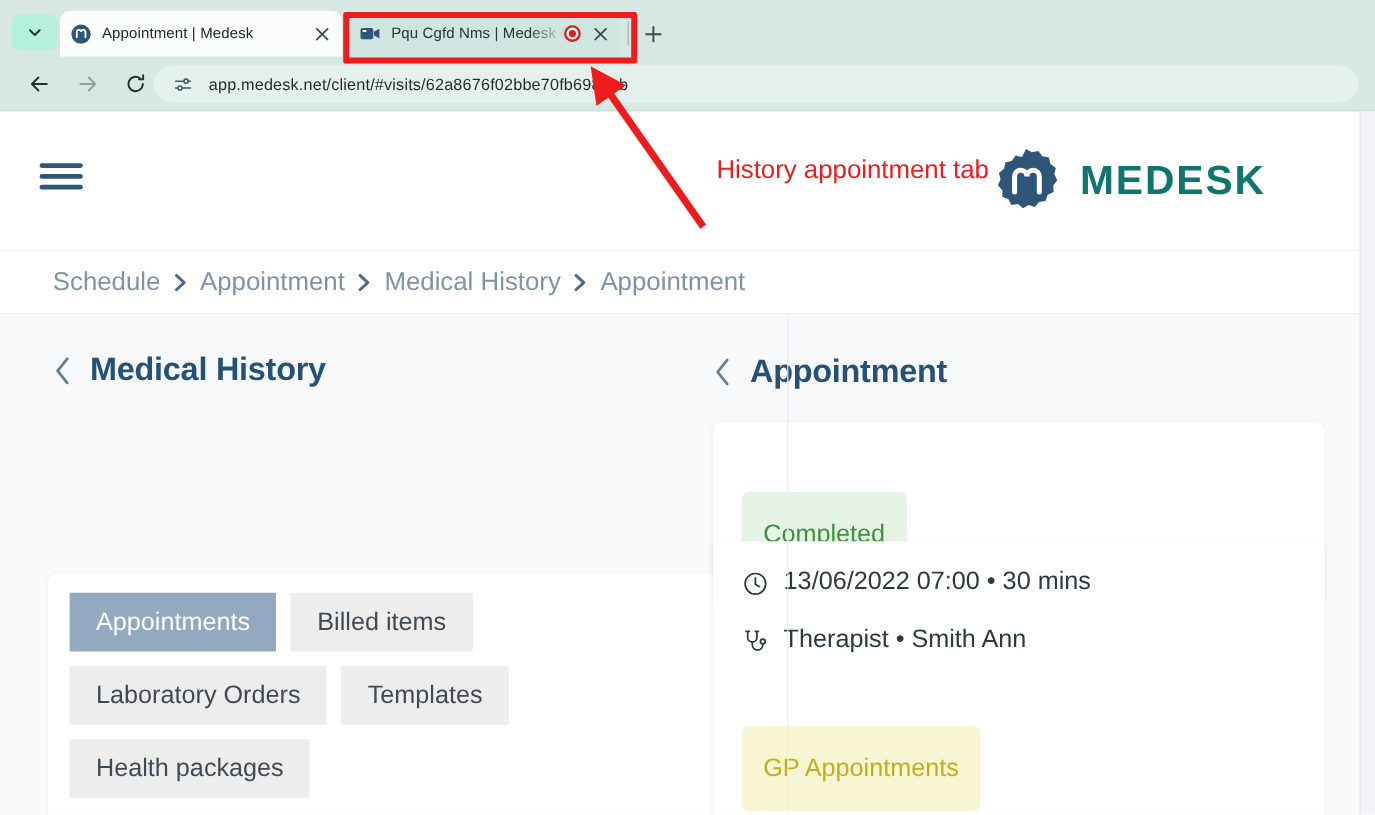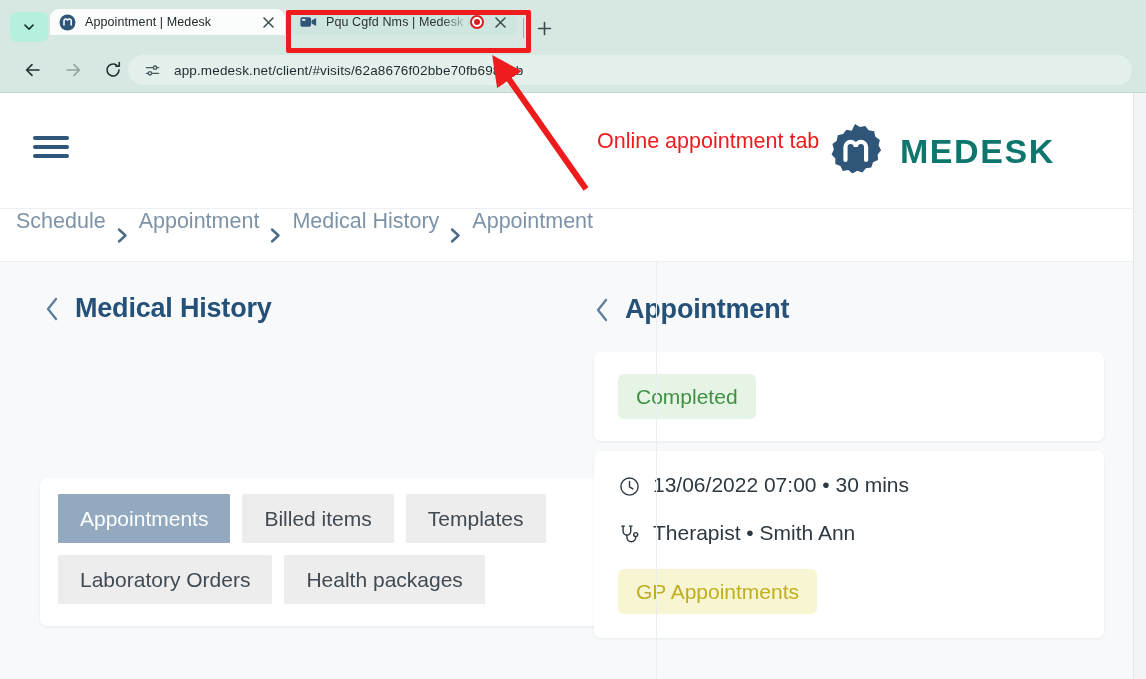--- a/index.html
+++ b/index.html
@@ -47,21 +47,21 @@
     display: flex;
     align-items: center;
     justify-content: center;
     cursor: pointer;
   }
   .tab-search-btn svg { display: block; }
 
   .tab {
     position: absolute;
     top: 9px;
-    height: 26px;
+    height: 38px;
     border-radius: 9px 9px 0 0;
     display: flex;
     align-items: center;
     padding: 0 9px;
     cursor: pointer;
   }
   .tab.active {
     left: 50px;
     width: 235px;
     background: #fbfdfc;
@@ -224,21 +224,22 @@
   }
 
   
   .breadcrumb-bar {
     position: absolute;
     left: 0; top: 116px;
     width: 1133px;
     height: 53px;
     background: #ffffff;
     display: flex;
-    padding-left: 16px;
+    align-items: center;
+    padding-left: 44px;
     border-bottom: 1px solid #eceff3;
   }
   .crumb {
     font-size: 21.5px;
     color: #7d93a8;
     cursor: pointer;
     white-space: nowrap;
   }
   .crumb.last { cursor: default; }
   .crumb-sep {
@@ -320,23 +321,24 @@
   .card-status {
     position: absolute;
     left: 28px; top: 90px;
     width: 510px;
     padding: 22px 24px;
   }
   .badge {
     display: inline-block;
     font-size: 21px;
     border-radius: 6px;
-    padding: 12px 18px;
+    padding: 25px 18px;
     line-height: 1;
     white-space: nowrap;
+    margin-top: 36px;
   }
   .badge-completed { background: #e6f4e6; color: #3f9142; }
   .badge-service   { background: #f7f5d2; color: #bfae1d; }
 
   .card-details {
     position: absolute;
     left: 28px; top: 189px;
     width: 510px;
     padding: 22px 24px 24px 24px;
   }
@@ -536,22 +538,22 @@
             <svg width="17" height="26" viewBox="0 0 17 26">
               <path d="M12 3 L4 13 L12 23" fill="none" stroke="#5d7e9b" stroke-width="2.3" stroke-linecap="round" stroke-linejoin="round"></path>
             </svg>
           </span>
           <h2>Medical History</h2>
         </div>
 
         <div class="card card-tabs">
           <div class="pill active">Appointments</div>
           <div class="pill">Billed items</div>
+          <div class="pill">Laboratory Orders</div>
           <div class="pill">Templates</div>
-          <div class="pill">Laboratory Orders</div>
           <div class="pill">Health packages</div>
         </div>
 
       </div>
 
       <div class="col right">
         <div class="panel-title">
           <span class="back-chevron">
             <svg width="17" height="26" viewBox="0 0 17 26">
               <path d="M12 3 L4 13 L12 23" fill="none" stroke="#5d7e9b" stroke-width="2.3" stroke-linecap="round" stroke-linejoin="round"></path>
@@ -604,16 +606,16 @@
 
     <svg width="1146" height="679" style="position:absolute;left:0;top:0;">
       <defs>
         <marker id="ar" markerWidth="5" markerHeight="5" refX="3.6" refY="2.5" orient="auto">
           <path d="M0 0 L5 2.5 L0 5 Z" fill="#ee1c1c"></path>
         </marker>
       </defs>
       <line x1="586" y1="189" x2="497" y2="62" stroke="#ee1c1c" stroke-width="6" marker-end="url(#ar)"></line>
     </svg>
 
-    <div class="anno-label">Online appointment tab</div>
+    <div class="anno-label">History appointment tab</div>
   </div>
 
 </div>
 
 </body></html>

